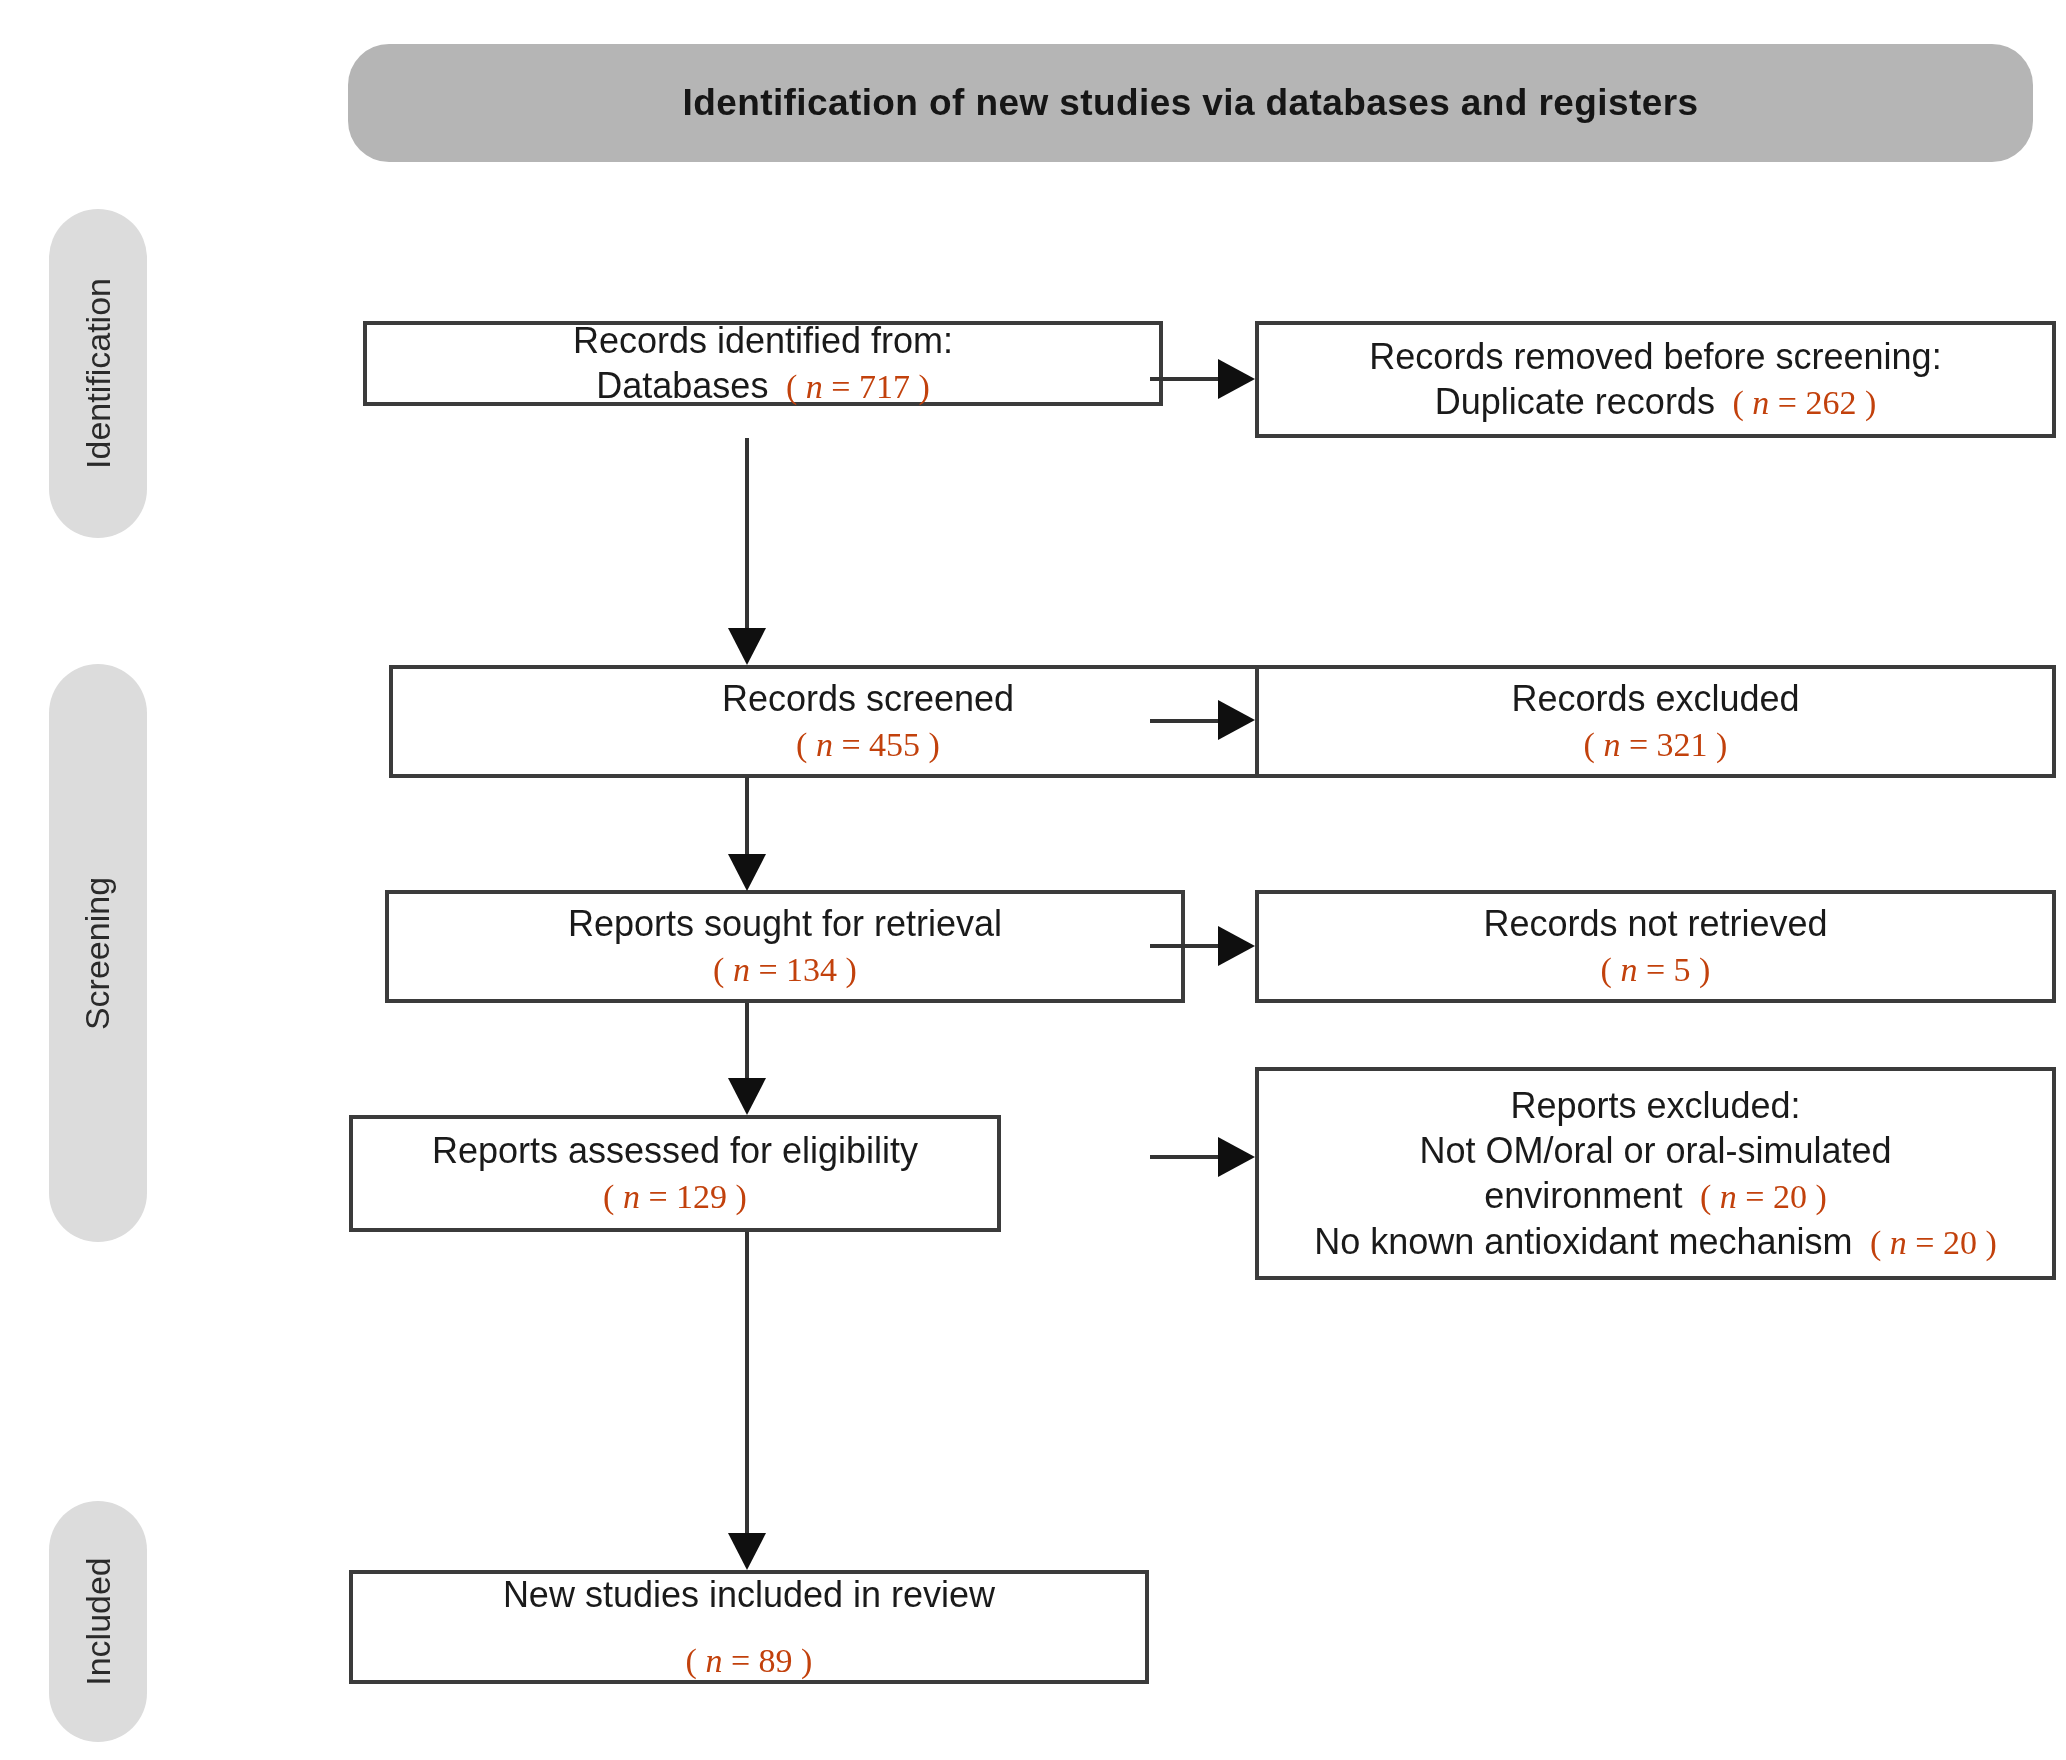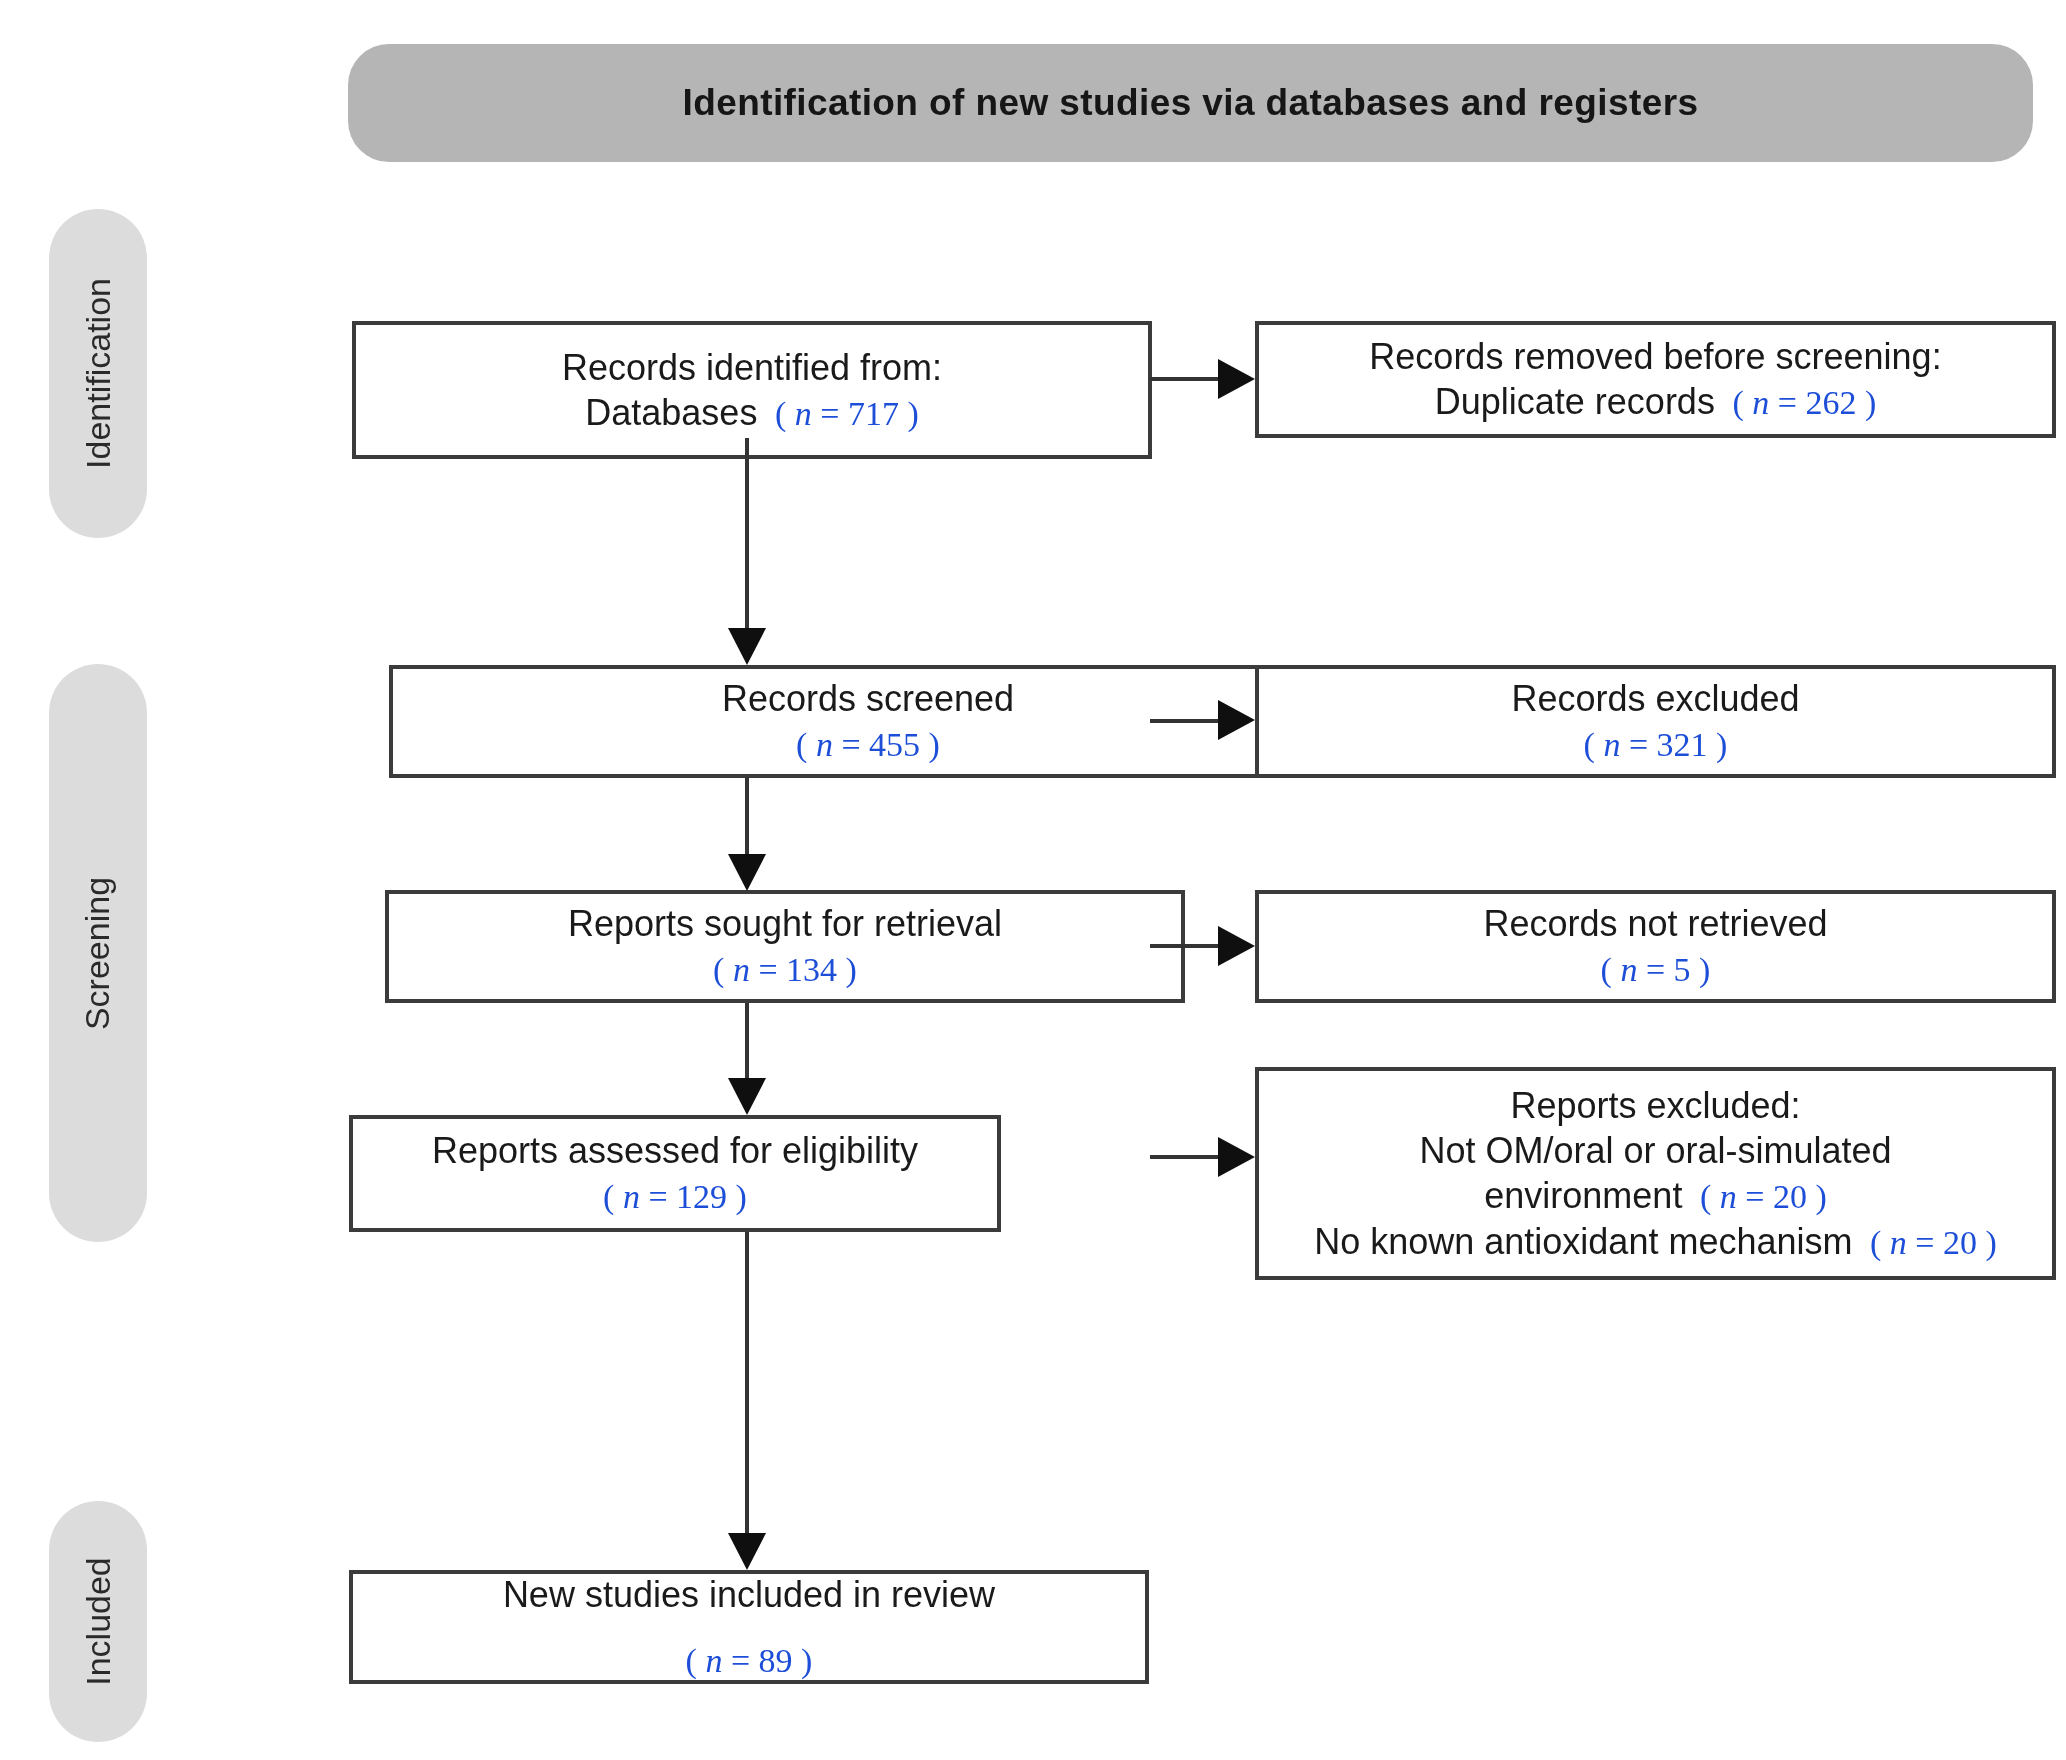--- a/index.html
+++ b/index.html
@@ -63,26 +63,26 @@
   }
   .box-line {
     line-height: 45px;
     font-size: 36px;
     color: #1a1a1a;
     white-space: nowrap;
   }
   .box-line .count {
     font-family: "Liberation Serif", serif;
     font-size: 34px;
-    color: #1d4ed8;
+    color: #c2410c;
   }
   .box-line .count .nvar { font-style: italic; }
   .gap { display: inline-block; width: 17.5px; }
 
-  .box-l1 { left: 352px; top: 321px;  width: 800px; height: 138px; }
+  .box-l1 { left: 363px; top: 321px;  width: 800px; height: 85px; }
   .box-r1 { left: 1255px; top: 321px; width: 801px; height: 117px; }
   .box-l2 { left: 349px; top: 665px;  width: 958px; height: 113px; margin-left: 40px; }
   .box-r2 { left: 1255px; top: 665px; width: 801px; height: 113px; }
   .box-l3 { left: 349px; top: 890px; width: 800px; height: 113px; margin-left: 36px; }
   .box-r3 { left: 1255px; top: 890px; width: 801px; height: 113px; }
   .box-l4 { left: 349px; top: 1115px; width: 652px; height: 117px; }
   .box-r4 { left: 1255px; top: 1067px; width: 801px; height: 213px; }
   .box-l5 { left: 349px; top: 1570px; width: 800px; height: 114px; gap: 20px; }
 
   

